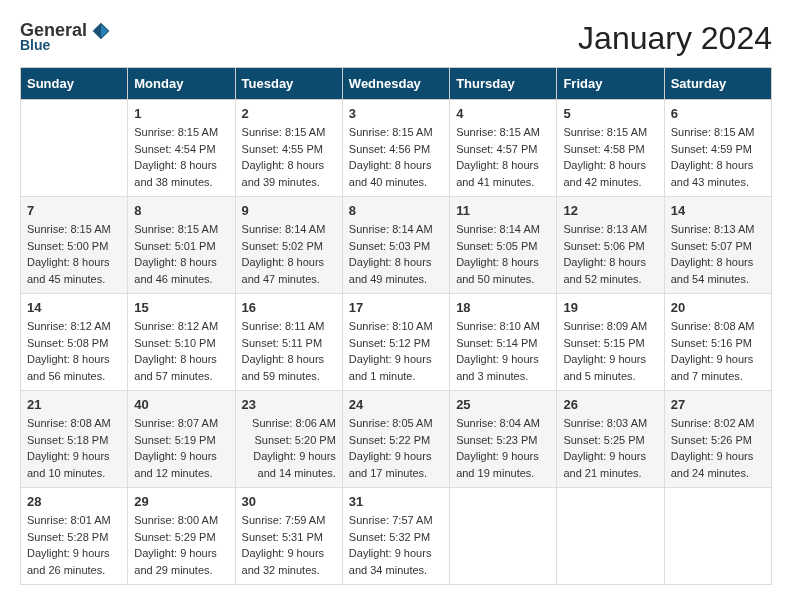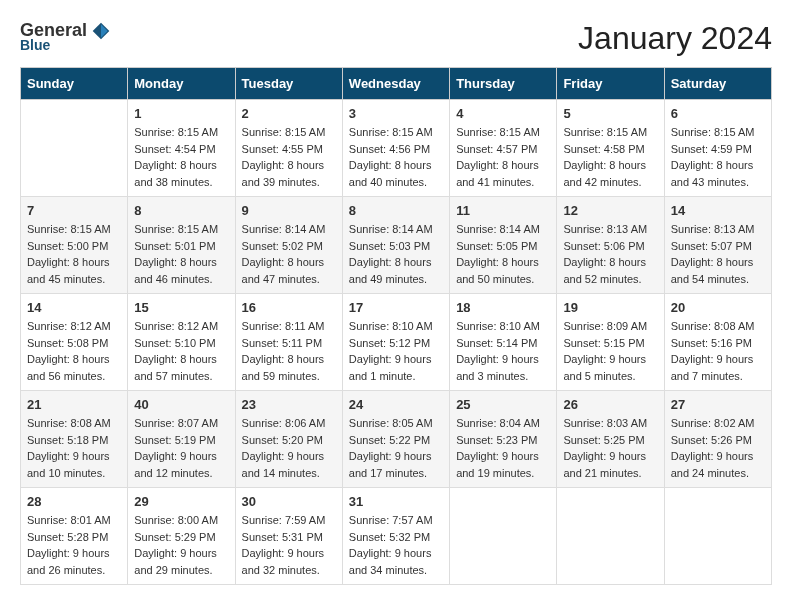--- a/index.html
+++ b/index.html
@@ -274,21 +274,21 @@
         </td>
         <td>
           <div class="day-number">40</div>
           <div class="day-info" style="white-space: pre-line;">Sunrise: 8:07 AM
 Sunset: 5:19 PM
 Daylight: 9 hours
 and 12 minutes.</div>
         </td>
         <td>
           <div class="day-number">23</div>
-          <div class="day-info" style="white-space: pre-line;">Sunrise: 8:06 AM
+          <div class="day-info" style="white-space: pre-line; text-align: right;">Sunrise: 8:06 AM
 Sunset: 5:20 PM
 Daylight: 9 hours
 and 14 minutes.</div>
         </td>
         <td>
           <div class="day-number">24</div>
           <div class="day-info" style="white-space: pre-line;">Sunrise: 8:05 AM
 Sunset: 5:22 PM
 Daylight: 9 hours
 and 17 minutes.</div>

